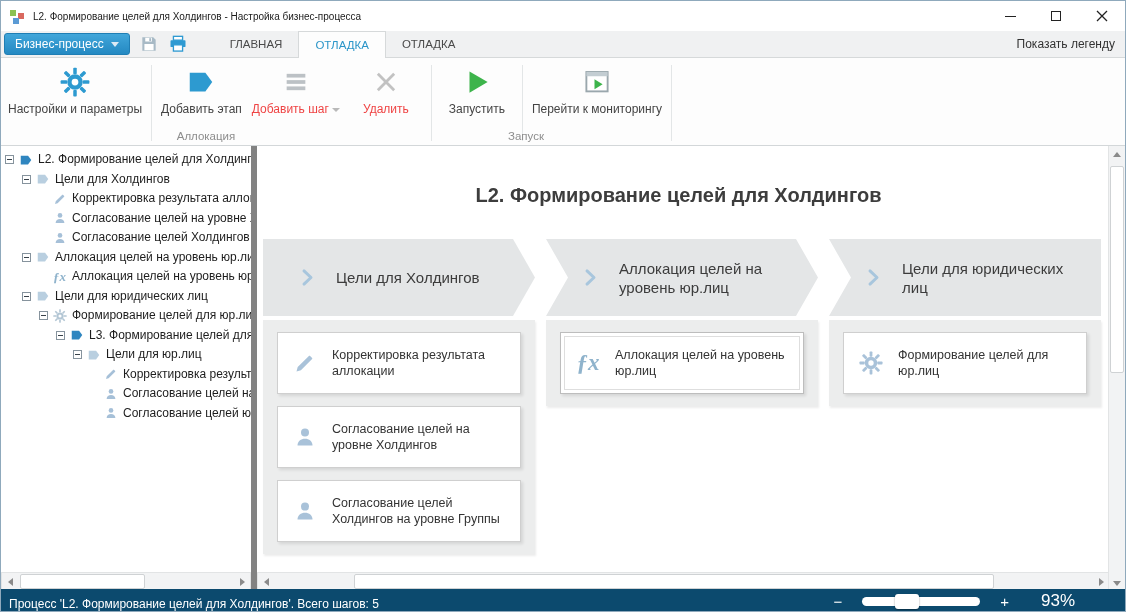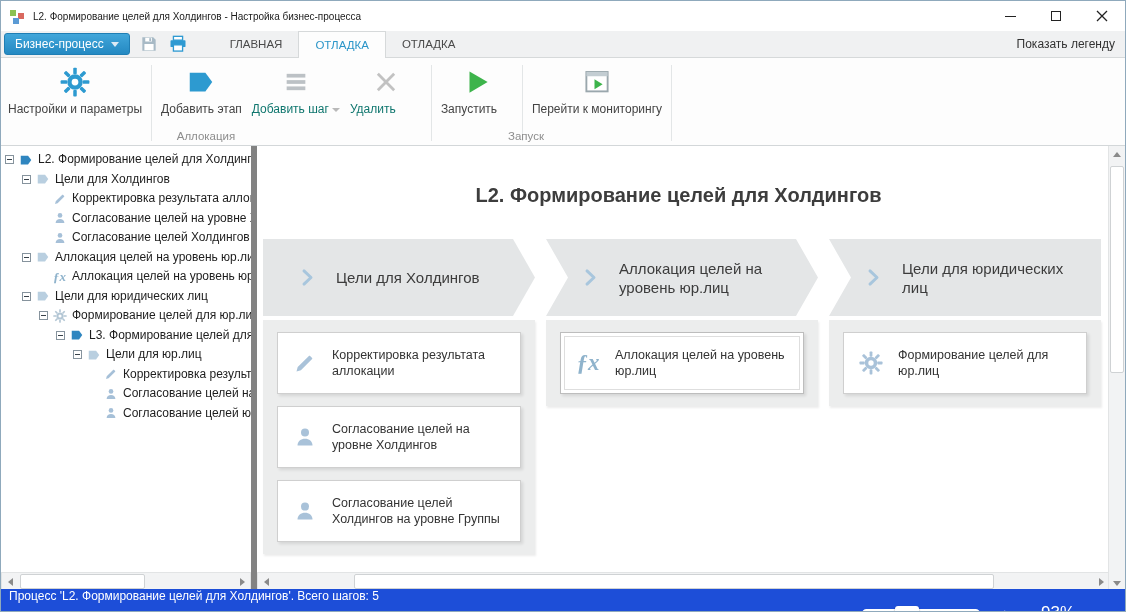--- a/index.html
+++ b/index.html
@@ -32,24 +32,24 @@
   .qicon{ width:20px; height:20px; margin-left:9px; }
   .tabs{ display:flex; margin-left:26px; height:27px; }
   .tab{ padding:0 16px; display:flex; align-items:center; color:#4a4a4a; font-size:11.5px; }
   .tab.active{ background:#fdfdfd; border:1px solid #d6d9da; border-bottom:1px solid #fdfdfd;
     margin-bottom:-1px; color:#2b95c8; }
   .legend-link{ margin-left:auto; margin-right:10px; color:#333; font-size:12px; }
 
   
   .ribbon{ position:absolute; left:0; top:57px; right:0; height:88px; background:#fdfdfd;
     border-bottom:1px solid #d3d7d9; display:flex; align-items:flex-start; padding:5px 0 0 2px; }
-  .rbtn{ min-width:82px; padding:2px 5px 0; color:#444; }
+  .rbtn{ min-width:82px; padding:2px 5px 0; text-align:center; color:#444; }
   .rbtn .ricon{ display:flex; align-items:center; justify-content:center; height:34px; }
   .rbtn .rlabel{ display:block; font-size:12px; line-height:14px; margin-top:3px; white-space:pre-line; }
-  .rbtn.disabled .rlabel{ color:#0f766e; }
+  .rbtn.disabled .rlabel{ color:#ef4444; }
   .rsep{ width:1px; height:76px; background:#e3e6e7; margin:2px 4px 0; flex:0 0 auto; }
   .glabel{ position:absolute; bottom:3px; font-size:11.5px; color:#8d8d8d; text-align:center; }
   .glabel.g1{ left:120px; width:170px; }
   .glabel.g2{ left:445px; width:160px; }
   .ic30{ width:30px; height:30px; }
   .ic28{ width:28px; height:28px; }
   .stepcaret{ display:inline-block; margin-left:3px; width:0; height:0; vertical-align:middle;
     border-left:4px solid transparent; border-right:4px solid transparent; border-top:4px solid #b9b9b9; }
 
   
@@ -105,22 +105,22 @@
   .tri-r{ width:0; height:0; border-top:4px solid transparent; border-bottom:4px solid transparent; border-left:5px solid #8a8a8a; }
   .tri-u{ width:0; height:0; border-left:4px solid transparent; border-right:4px solid transparent; border-bottom:5px solid #8a8a8a; }
   .tri-d{ width:0; height:0; border-left:4px solid transparent; border-right:4px solid transparent; border-top:5px solid #8a8a8a; }
   .hs-track{ position:relative; flex:1; height:17px; }
   .hs-thumb{ position:absolute; top:1px; height:15px; background:#fff; border:1px solid #cfd2d4; border-radius:2px; }
   .vscroll{ position:absolute; right:0; top:145px; width:17px; height:445px; background:#f2f3f4; border-left:1px solid #e2e4e5; }
   .vs-thumb{ position:absolute; left:1px; width:14px; background:#fff; border:1px solid #cfd2d4; border-radius:2px; }
   .vs-btn{ position:absolute; left:0; width:16px; height:16px; display:flex; align-items:center; justify-content:center; }
 
   
-  .statusbar{ position:absolute; left:0; right:0; bottom:0; height:22px; background:#1d4ed8; color:#fff;
-    display:flex; align-items:flex-start; font-size:12px;flex-direction:column; }
+  .statusbar{ position:absolute; left:0; right:0; bottom:0; height:22px; background:#0c4a6e; color:#fff;
+    display:flex; align-items:flex-end; font-size:12px; }
   .status-text{ margin-left:8px; }
   .zoomer{ margin-left:auto; display:flex; align-items:center; margin-right:50px; }
   .zbtn{ font-size:15px; line-height:15px; padding:0 4px; color:#fff; }
   .ztrack{ position:relative; width:118px; height:9px; background:#fff; border-radius:5px; margin:0 16px; }
   .zthumb{ position:absolute; left:28%; top:-3px; width:24px; height:15px; background:#fff; border-radius:3px;
     box-shadow:0 1px 2px rgba(0,0,0,.4); }
   .zpct{ margin-left:28px; font-size:17px; }
 
   .hidden-defs{ position:absolute; width:0; height:0; overflow:hidden; }
 </style>

